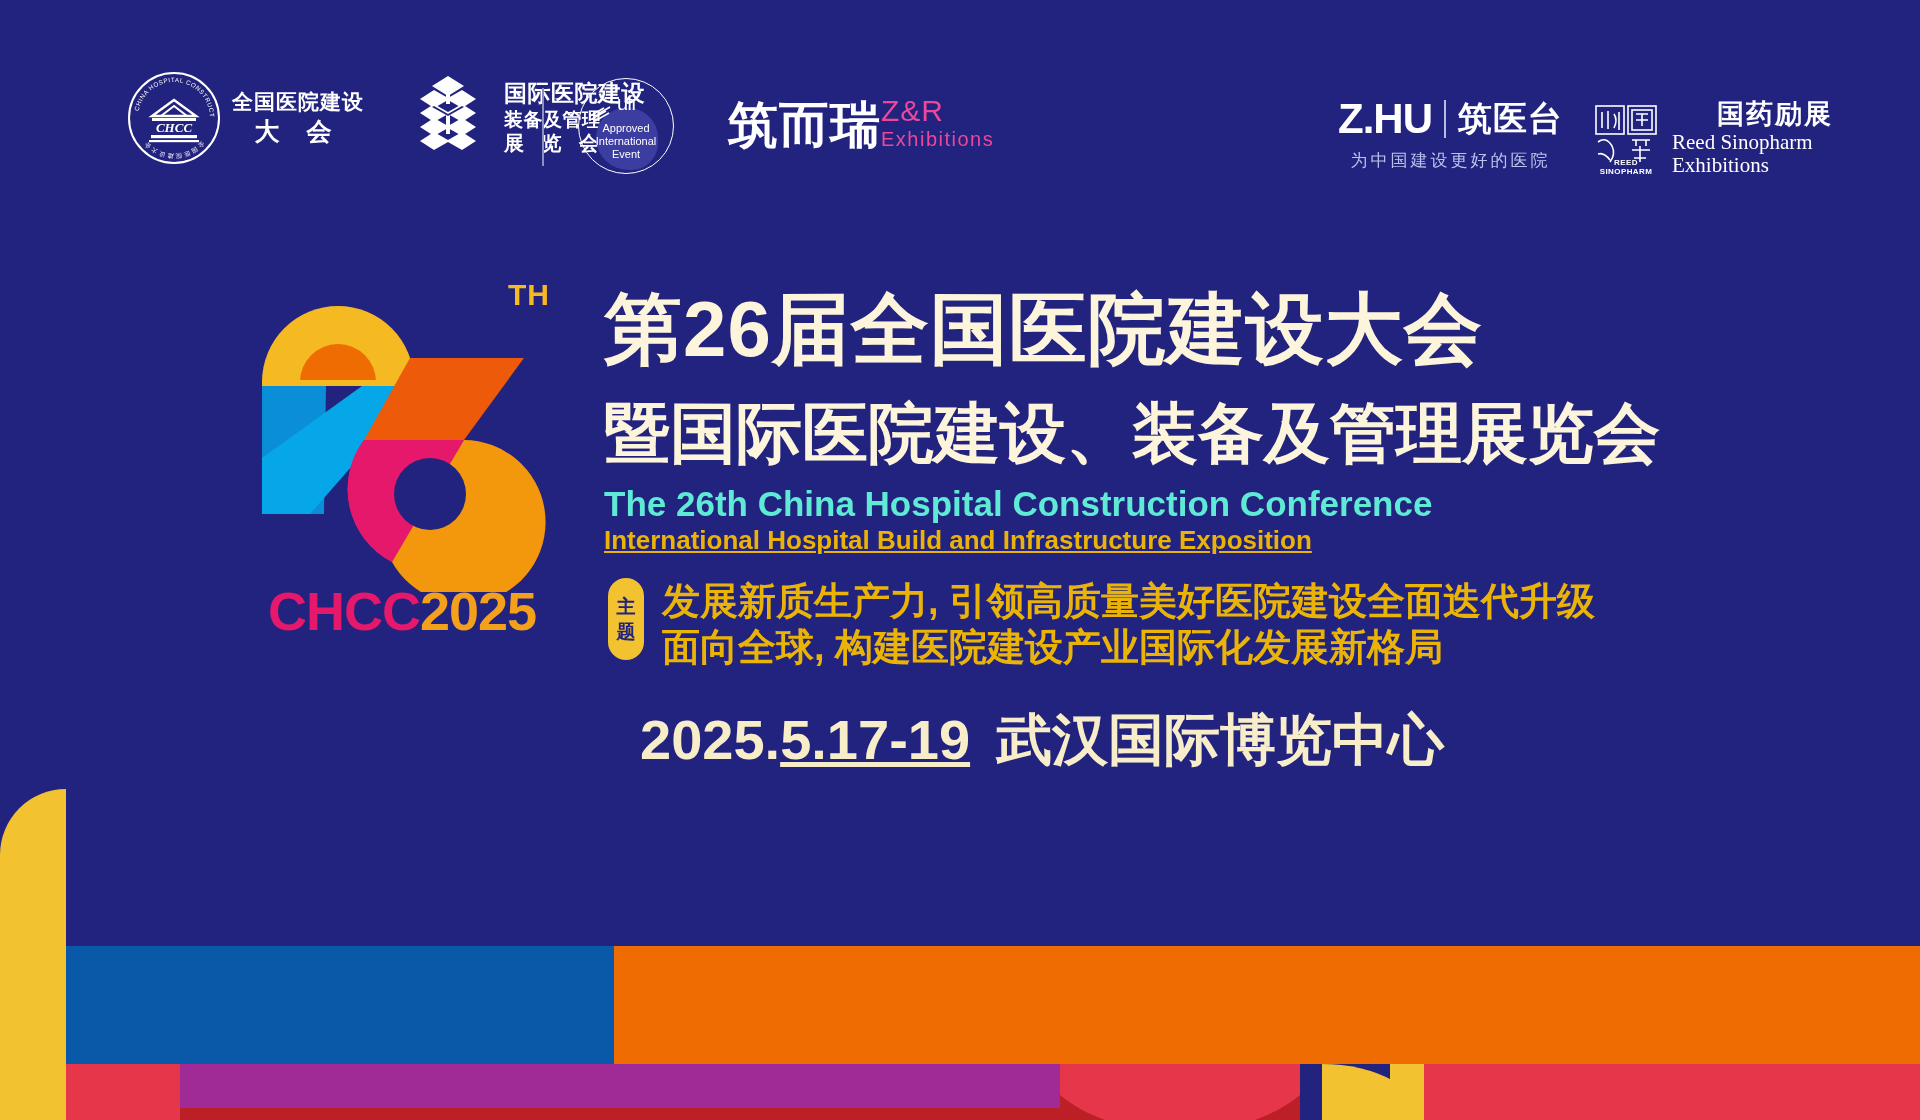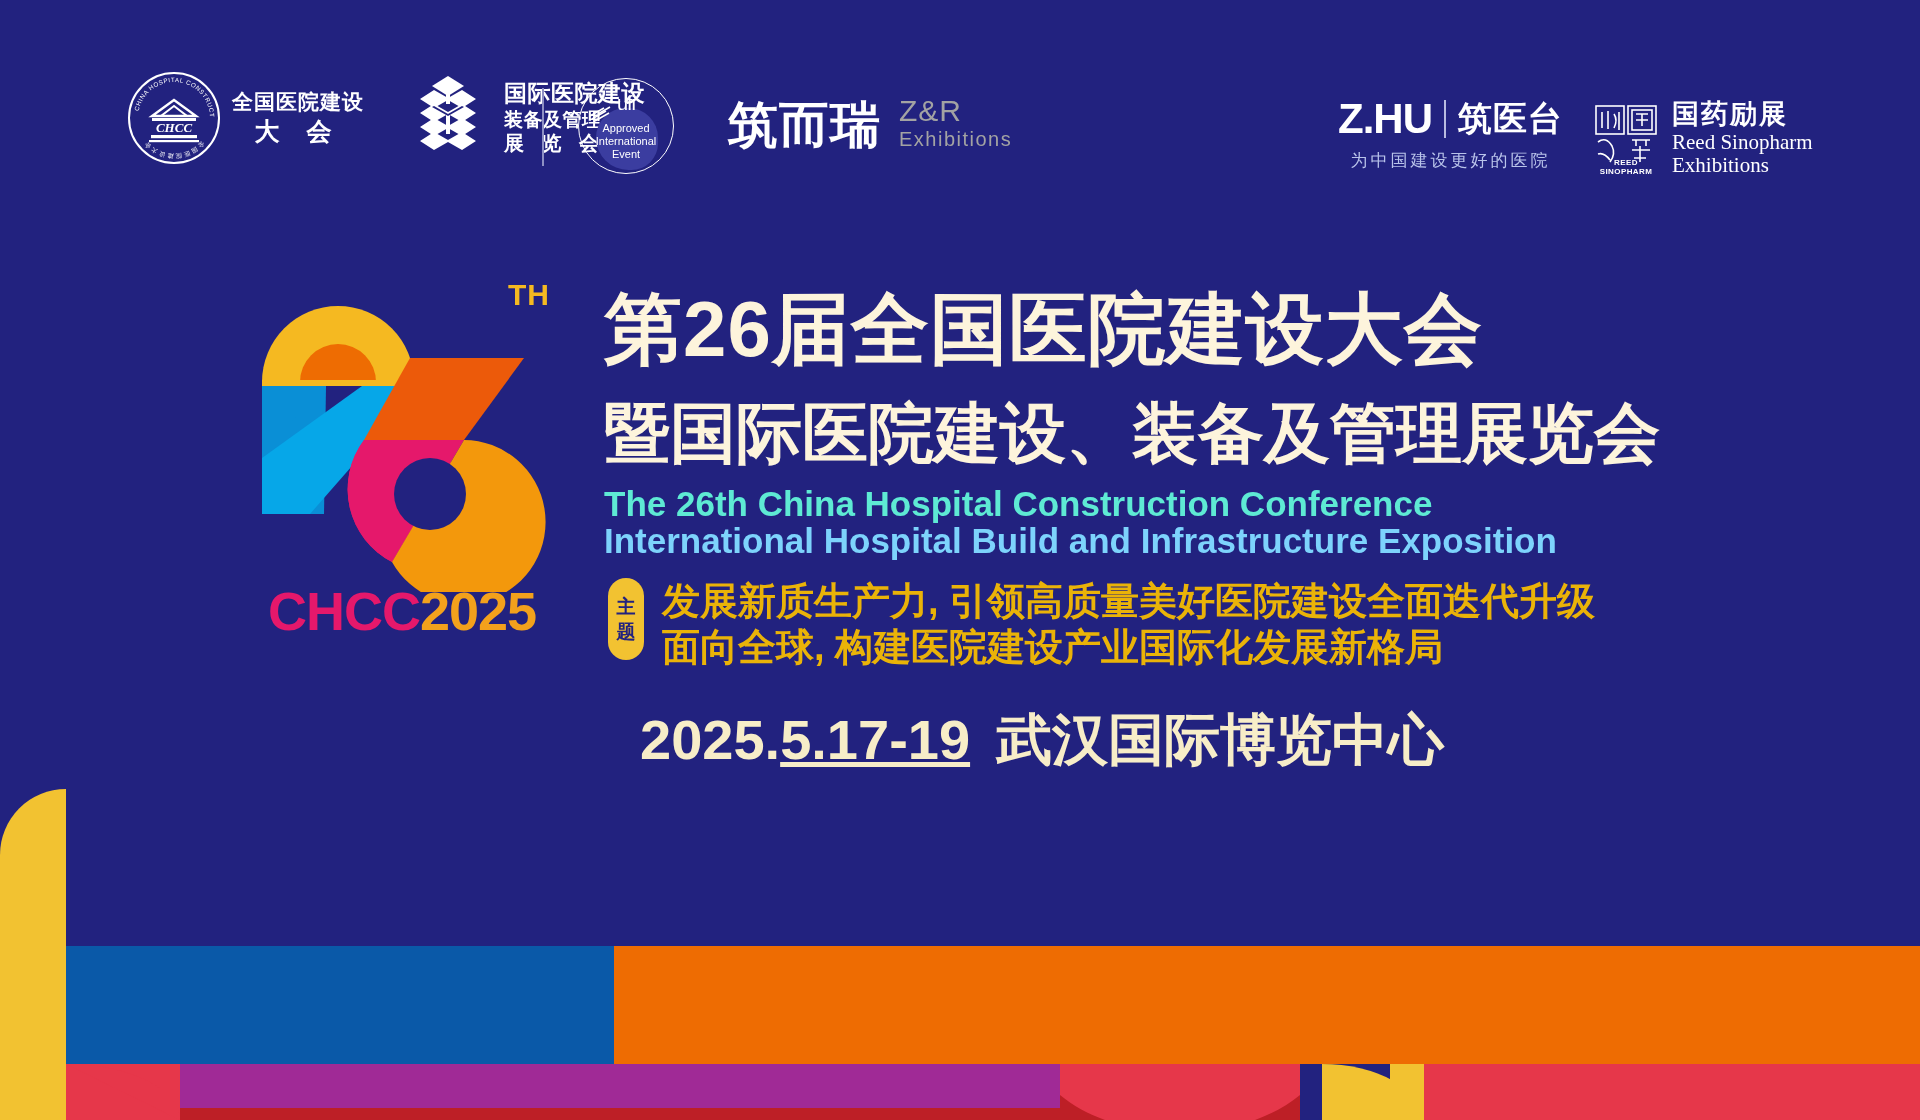--- a/index.html
+++ b/index.html
@@ -41,52 +41,52 @@
   .hdr-divider{position:absolute;left:542px;top:88px;width:2px;height:78px;background:#8e90c4;}
 
   .ufi{position:absolute;left:578px;top:78px;width:96px;height:96px;}
   .ufi .uring{position:absolute;inset:0;border:1.5px solid #ffffff;border-radius:50%;}
   .ufi .blob{position:absolute;left:18px;top:30px;width:62px;height:62px;border-radius:50% 50% 45% 55%;background:#3b3da0;}
   .ufi .utxt{position:absolute;left:0;top:28px;width:96px;text-align:center;color:#fff;font-size:11px;line-height:13px;font-weight:400;}
   .ufi .uword{position:absolute;left:0;top:14px;width:96px;text-align:center;color:#fff;font-size:20px;font-weight:400;letter-spacing:-1px;}
 
   .zr{position:absolute;left:728px;top:96px;display:flex;align-items:flex-end;}
   .zr .cn{color:#fff;font-size:50px;font-weight:700;letter-spacing:1px;line-height:52px;}
-  .zr .en{margin-left:18px;color:#a3a3a3;line-height:1.0;padding-bottom:2px;}
+  .zr .en{margin-left:0;color:#ec4899;line-height:1.0;padding-bottom:2px;}
   .zr .en .e1{font-size:30px;letter-spacing:1px;font-weight:400;}
   .zr .en .e2{font-size:20px;letter-spacing:1.5px;font-weight:400;margin-top:3px;}
 
   .zhu{position:absolute;left:1338px;top:95px;}
   .zhu .row{display:flex;align-items:center;}
   .zhu .z{color:#fff;font-size:42px;font-weight:800;letter-spacing:-1px;font-style:normal;}
   .zhu .vbar{width:2px;height:38px;background:#b9bbe0;margin:0 12px;}
   .zhu .cn{color:#fff;font-size:34px;font-weight:700;letter-spacing:1px;}
   .zhu .slogan{color:#b9c3ea;font-size:17px;letter-spacing:3px;margin-top:6px;text-align:center;width:100%;}
 
   .reed{position:absolute;left:1592px;top:100px;display:flex;align-items:center;}
   .reed .mark{width:68px;height:72px;position:relative;}
   .reed .rtxt{margin-left:12px;color:#fff;line-height:1.05;}
-  .reed .r1{font-size:27px;font-weight:700;letter-spacing:2px;}
+  .reed .r1{font-size:27px;font-weight:700;letter-spacing:2px;margin-left:45px;}
   .reed .r2{font-size:21px;font-family:"Liberation Serif","DejaVu Serif",serif;margin-top:3px;}
   .reed .r3{font-size:21px;font-family:"Liberation Serif","DejaVu Serif",serif;margin-top:1px;}
   .reed .rcap{position:absolute;left:0;bottom:-2px;width:68px;text-align:center;color:#fff;font-size:8px;letter-spacing:0.4px;font-weight:700;}
 
   
   .logo26{position:absolute;left:252px;top:262px;width:300px;height:330px;}
   .logo-word{position:absolute;left:252px;top:580px;width:300px;text-align:center;
     font-size:54px;font-weight:800;letter-spacing:-1px;}
   .logo-word .a{color:#e5186b;}
   .logo-word .b{color:#f3a11c;}
   .th{position:absolute;left:508px;top:278px;color:#f5b921;font-size:30px;font-weight:700;letter-spacing:1px;}
 
   
   .t1{position:absolute;left:604px;top:290px;color:#fdf4dc;font-size:78px;font-weight:800;letter-spacing:1px;line-height:1;white-space:nowrap;}
   .t2{position:absolute;left:604px;top:400px;color:#fdf4dc;font-size:66px;font-weight:800;letter-spacing:0px;line-height:1;white-space:nowrap;}
   .t3{position:absolute;left:604px;top:485px;color:#5eead4;font-size:35px;font-weight:700;letter-spacing:0px;line-height:37px;white-space:nowrap;}
-  .t4{position:absolute;left:604px;top:522px;color:#7dd3fc;font-size:35px;font-weight:700;letter-spacing:0px;line-height:37px;white-space:nowrap;}
+  .t4{position:absolute;left:604px;top:522px;color:#eab308;font-size:26px;font-weight:700;letter-spacing:0px;line-height:37px;white-space:nowrap;text-decoration:underline;}
 
   .theme{position:absolute;left:608px;top:578px;display:flex;align-items:flex-start;}
   .theme-badge{width:36px;height:82px;border-radius:18px;background:#f2c231;
     display:flex;flex-direction:column;align-items:center;justify-content:center;gap:6px;
     color:#22227f;font-size:19px;font-weight:700;line-height:1;flex:0 0 auto;}
   .theme-lines{margin-left:18px;color:#eab308;font-size:38px;font-weight:700;line-height:46px;white-space:nowrap;}
 
   .datebar{position:absolute;left:640px;top:712px;color:#f7edc8;font-size:56px;font-weight:600;line-height:1;white-space:nowrap;}
   .datebar .dd{font-weight:800;text-decoration:underline;}
   .datebar .venue{margin-left:26px;font-weight:600;}

